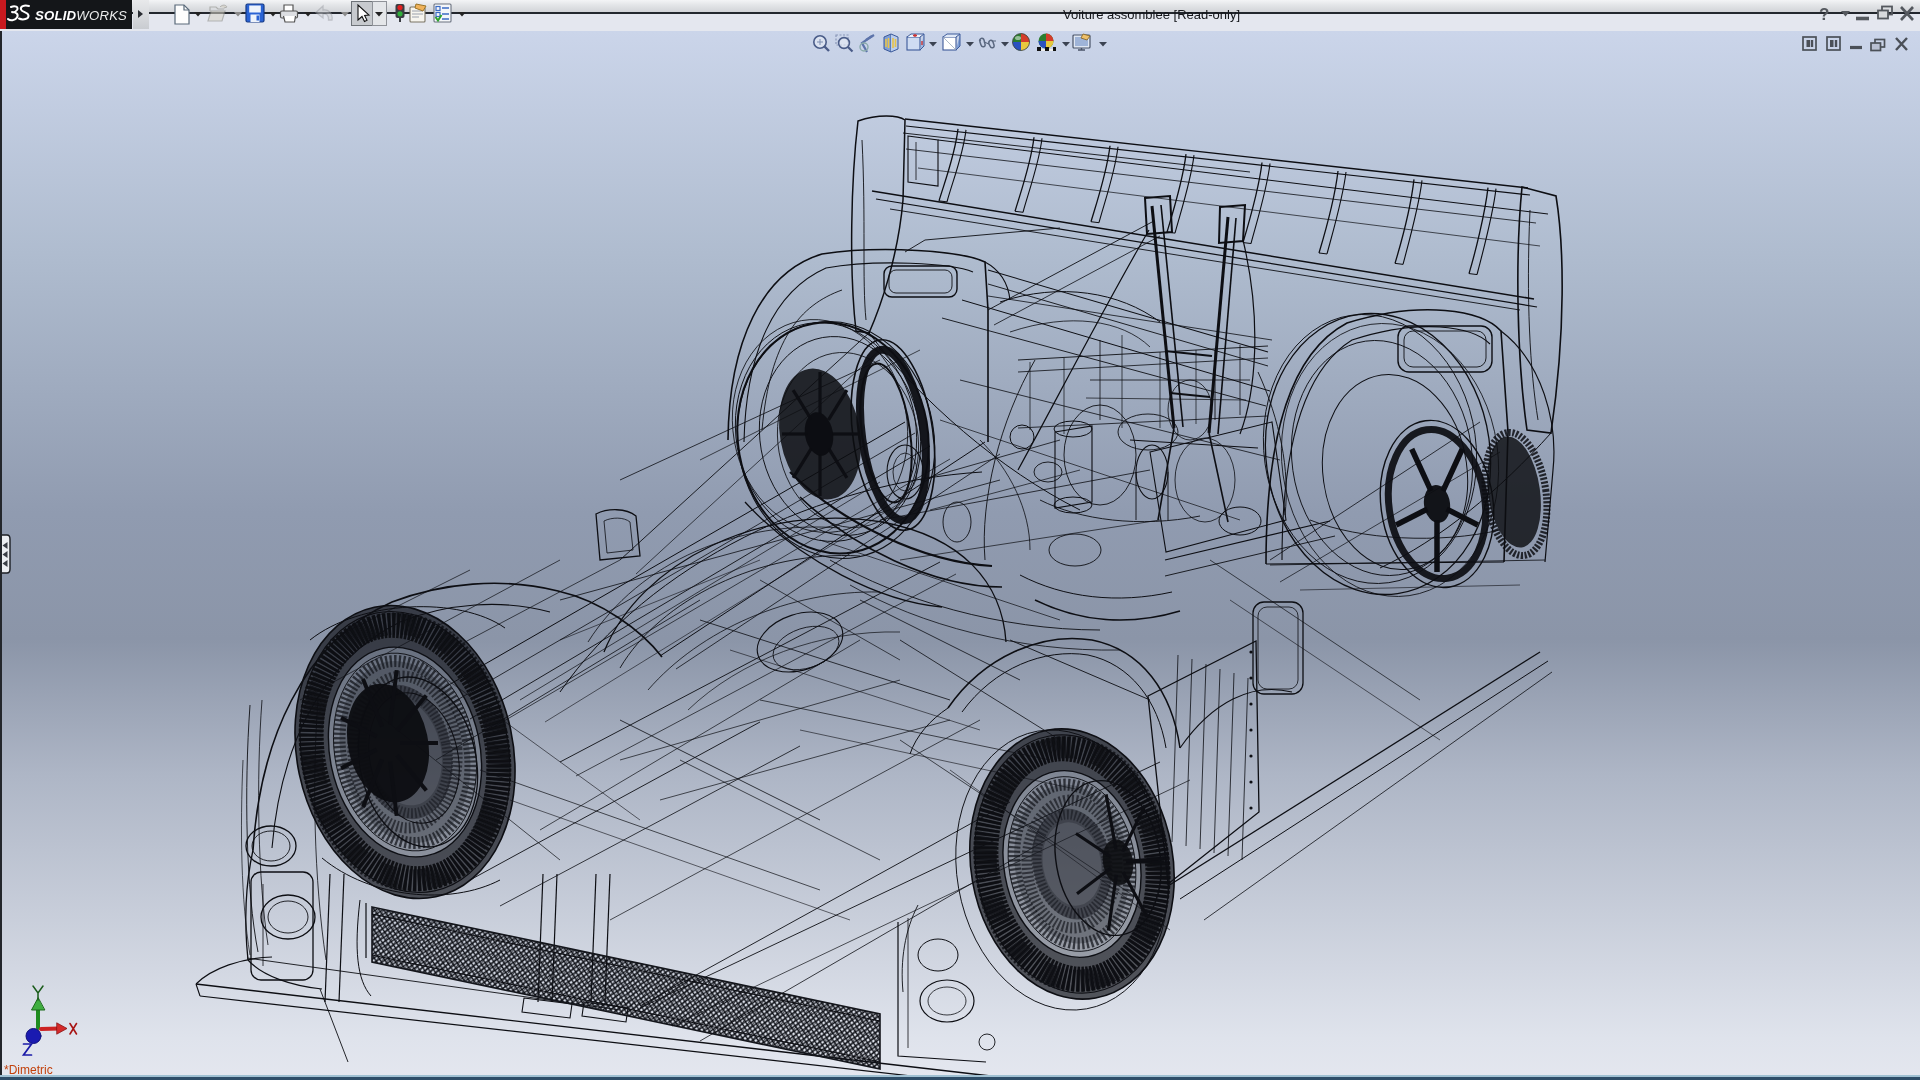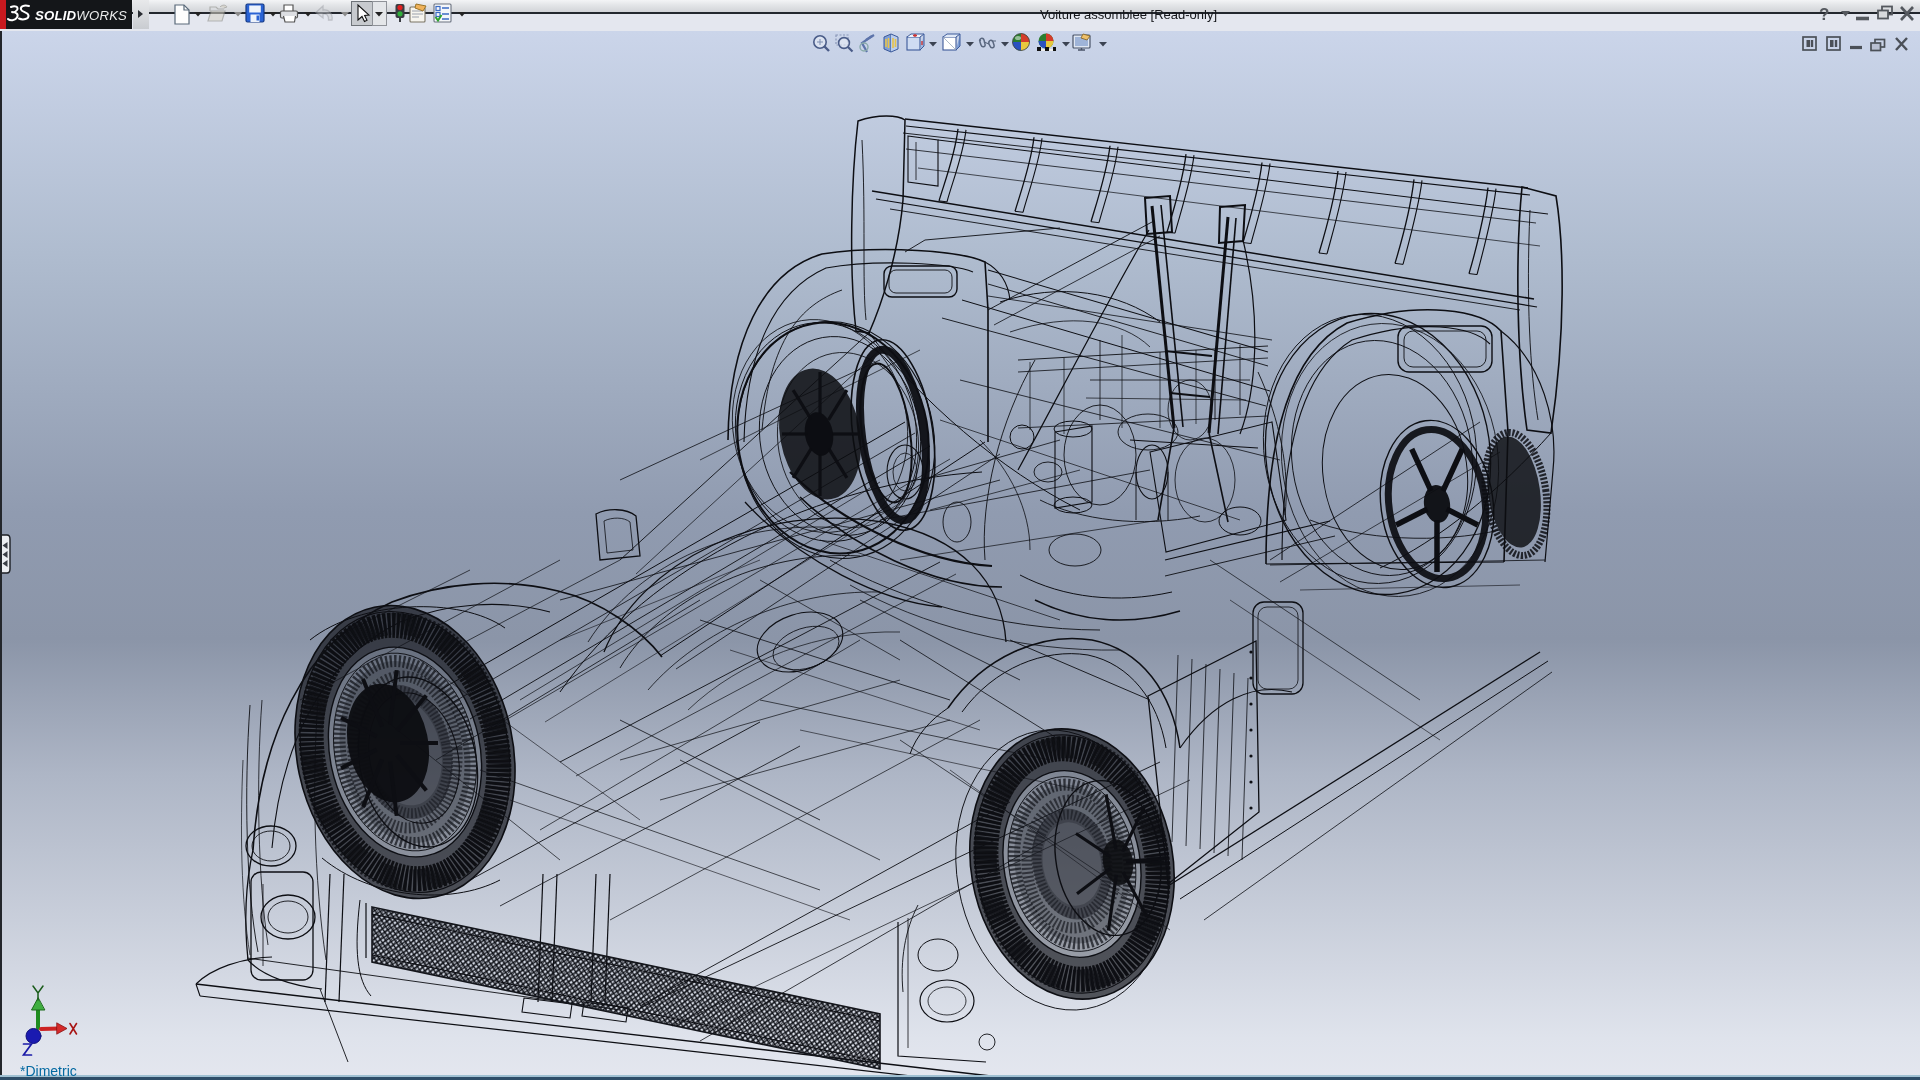--- a/index.html
+++ b/index.html
@@ -1,24 +1,24 @@
 <!DOCTYPE html>
 <html><head><meta charset="utf-8"><style>
 *{margin:0;padding:0;box-sizing:border-box}
 html,body{width:1920px;height:1080px;overflow:hidden;font-family:"Liberation Sans",sans-serif;background:#e4e7ef}
 #titlebar{position:absolute;left:0;top:0;width:1920px;height:14px;background:linear-gradient(#f3f4f6 0%,#e2e4e7 45%,#d2d4d8 100%);border-bottom:2px solid #23272e}
 #logo{position:absolute;left:0;top:0;width:132px;height:29px;background:#141619}
 #redstrip{position:absolute;left:0;top:0;width:6px;height:29px;background:#c8191f}
 #logoarrow{position:absolute;left:133px;top:0;width:16px;height:29px;background:linear-gradient(#e8e9eb,#c9ccd1)}
-#title{position:absolute;left:1040px;top:7px;width:200px;text-align:left;font-size:13px;color:#14161a}
+#title{position:absolute;left:1040px;top:7px;width:200px;text-align:right;font-size:13px;color:#14161a}
 #viewport{position:absolute;left:0;top:31px;width:1920px;height:1049px;background:linear-gradient(180deg,#cbd5ea 0%,#aebbce 22%,#909bb0 46%,#8b95a8 58%,#aeb6c6 71%,#dfe3ec 96%,#e4e7ef 100%)}
 #vleft{position:absolute;left:0;top:31px;width:2px;height:1049px;background:#23262b}
 #vbot1{position:absolute;left:0;top:1075px;width:1920px;height:2px;background:#9fc0d2}
 #vbot2{position:absolute;left:0;top:1077px;width:1920px;height:3px;background:#2e4d68}
-#dim{position:absolute;left:20px;top:1063px;font-size:14px;color:#0369a1}
+#dim{position:absolute;left:4px;top:1063px;font-size:12px;color:#c2410c}
 </style></head><body>
 <div id="viewport"></div>
 <svg width="1920" height="1080" style="position:absolute;left:0;top:0">
 <defs>
       <pattern id="mh" width="5.5" height="5.5" patternUnits="userSpaceOnUse" patternTransform="rotate(11)">
         <path d="M0,5.5 L5.5,0 M0,0 L5.5,5.5" stroke="#0e1016" stroke-width="1.35" fill="none"></path>
       </pattern>
       <pattern id="mh2" width="6.5" height="6.5" patternUnits="userSpaceOnUse" patternTransform="rotate(-10)">
         <path d="M0,6.5 L6.5,0" stroke="#12141a" stroke-width="1.1" fill="none"></path>
       </pattern>

